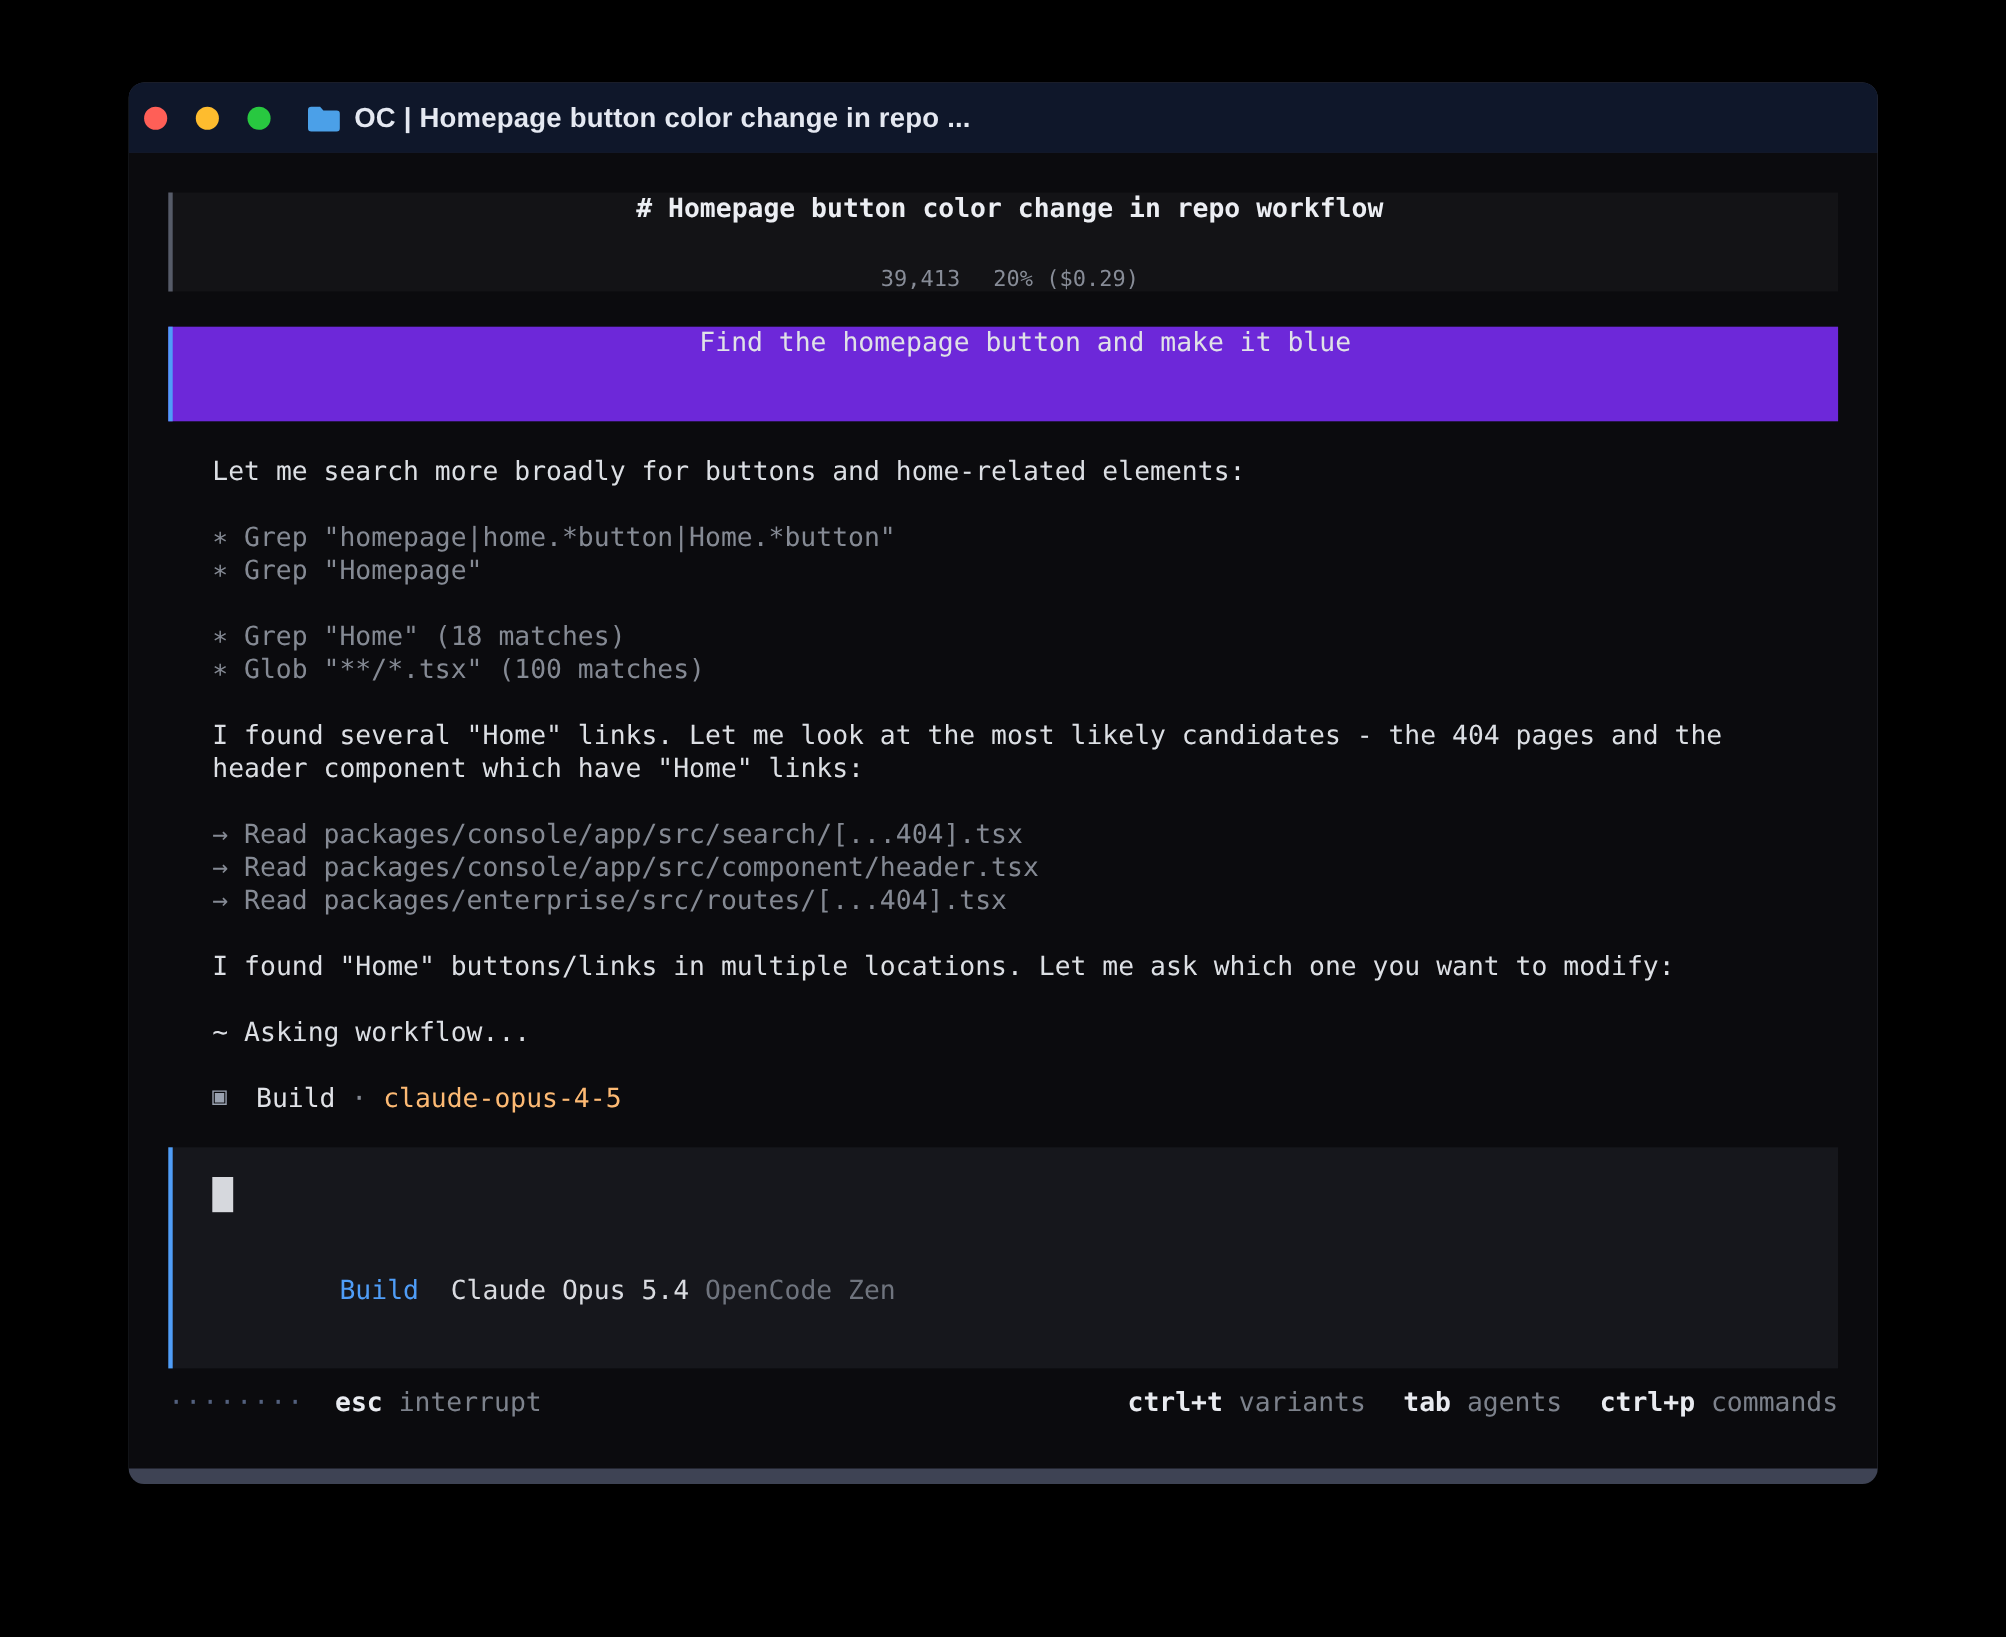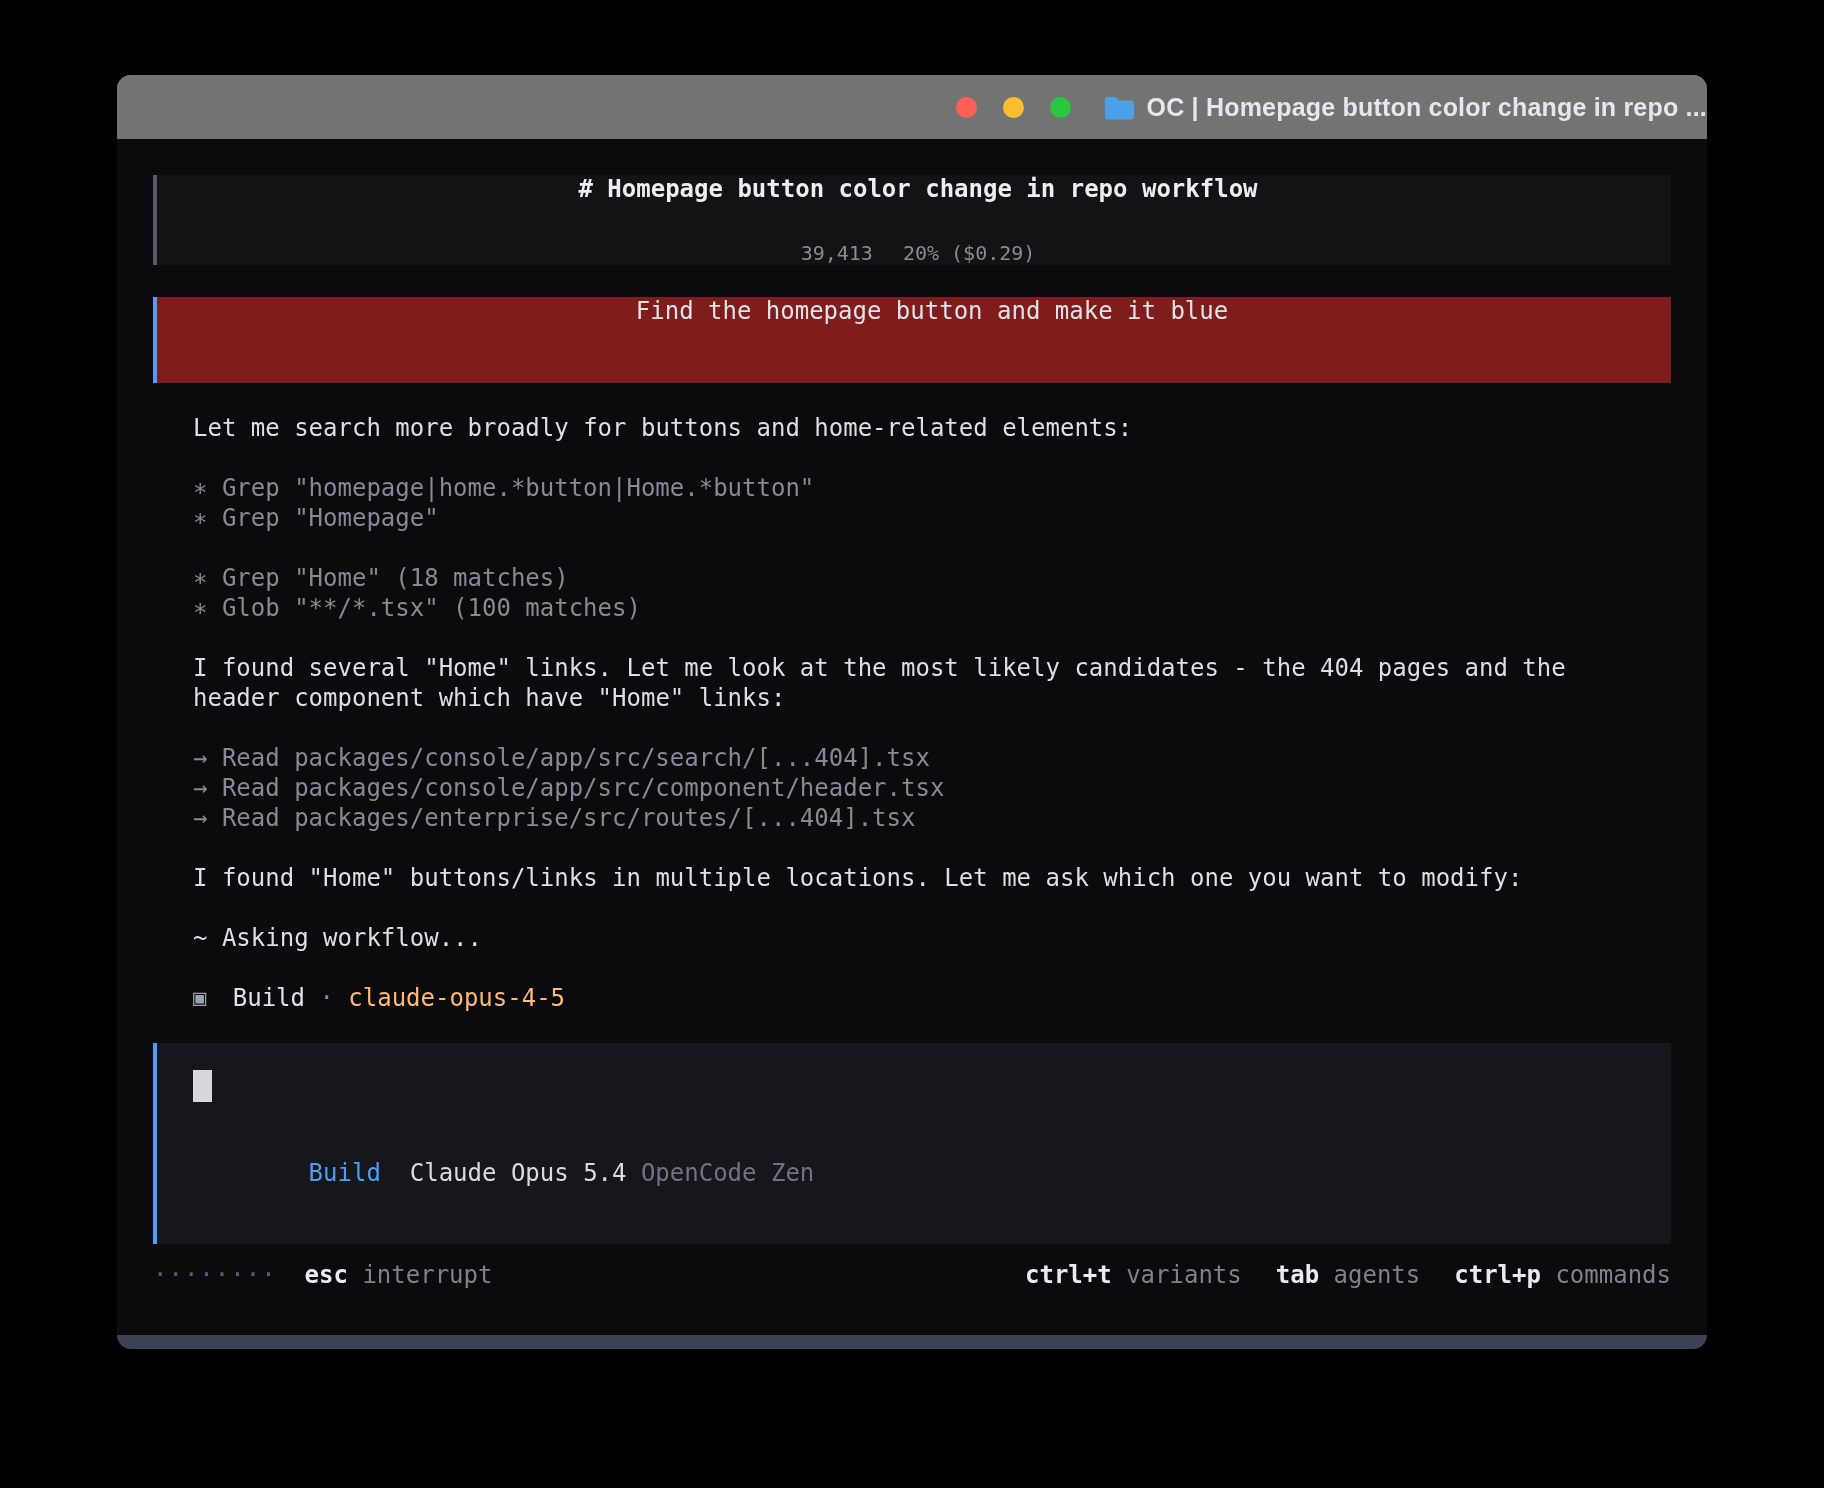--- a/index.html
+++ b/index.html
@@ -5,23 +5,22 @@
   * { margin:0; padding:0; box-sizing:border-box; }
   html,body { background:#000; width:1824px; height:1488px; overflow:hidden; }
   body { font-family:"DejaVu Sans Mono","Liberation Mono",monospace; }
 
   .window {
     position:absolute; left:117px; top:75px; width:1590px; height:1274px;
     background:#3e4354; border-radius:14px; overflow:hidden;
     box-shadow:0 24px 70px rgba(0,0,0,.7);
   }
   .titlebar {
-    height:64px; display:flex; align-items:center; padding-left:26px;
-    background:#737373;
-    justify-content:flex-end;
+    height:64px; display:flex; align-items:center; padding-left:14px;
+    background:#0f172a;
   }
   .lights { display:flex; gap:26px; align-items:center; }
   .light { width:21px; height:21px; border-radius:50%; display:block; }
   .titlebar-title {
     display:flex; align-items:center; gap:13px; margin-left:32px;
     font-family:"Liberation Sans",sans-serif; font-weight:bold; font-size:25px;
     color:#e4e8f1; letter-spacing:.2px;
   }
   .content {
     position:absolute; top:64px; left:0; right:0; bottom:14px;
@@ -32,21 +31,21 @@
   .session-header {
     height:90px; display:flex; align-items:center; justify-content:space-between;
     background:rgba(255,255,255,0.035); border-color:#565b68;
     padding:0 28px 0 36px;
   }
   .session-header .title { font-size:24px; font-weight:bold; color:#eceef3; }
   .session-stats { display:flex; gap:30px; font-size:20px; color:#878c97; }
 
   .user-block {
     margin-top:32px; height:86px; display:flex; align-items:center;
-    background:#7f1d1d; border-color:#4f9df7; padding-left:36px;
+    background:#6d28d9; border-color:#4f9df7; padding-left:36px;
   }
   .user-block .msg { font-size:24px; color:#e0e2e7; }
 
   .transcript { margin:30px 0 0 40px; }
   .line { font-size:24px; line-height:30px; white-space:pre; }
   .t-text { color:#dcdfe4; }
   .t-dim  { color:#858a94; }
   .group { margin-bottom:30px; }
   .marker { margin-right:1ch; }
 

